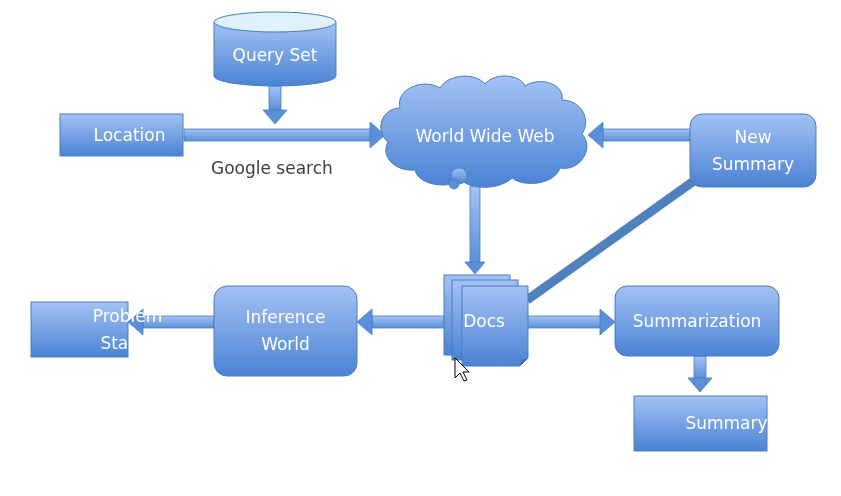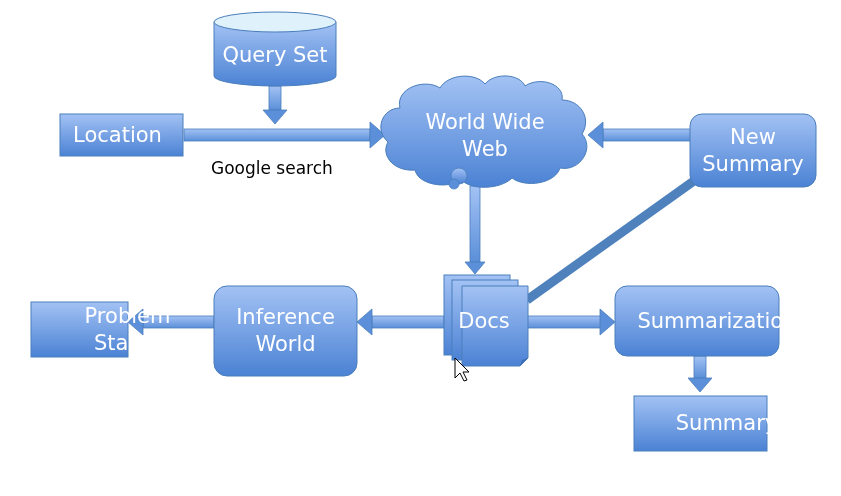--- a/index.html
+++ b/index.html
@@ -1,21 +1,21 @@
 <!DOCTYPE html>
 <html><head>
 <meta charset="utf-8">
 <style>
   html, body { margin:0; padding:0; background:#ffffff; }
   body { width:841px; height:496px; position:relative; overflow:hidden;
          font-family:"DejaVu Sans", "Liberation Sans", sans-serif; }
   svg { position:absolute; left:0; top:0; }
-  .lbl { position:absolute; color:#ffffff; font-size:21px; text-align:center;
+  .lbl { position:absolute; color:#ffffff; font-size:17px; text-align:center;
          display:flex; align-items:center; justify-content:center; line-height:27px; }
-  .plain { position:absolute; color:#000000; font-size:17px; }
+  .plain { position:absolute; color:#404040; font-size:17px; }
 </style>
 </head>
 <body>
 
 <svg width="841" height="496" viewBox="0 0 841 496">
   <defs>
     <linearGradient id="g" x1="0" y1="0" x2="0" y2="1">
       <stop offset="0" stop-color="#a3c2f4"></stop>
       <stop offset="1" stop-color="#4b82d4"></stop>
     </linearGradient>
@@ -88,21 +88,21 @@
   <rect x="31" y="302" width="97" height="55" fill="url(#g)" stroke="#4a7ebb" stroke-width="1"></rect>
 
   <rect x="615" y="286" width="164" height="70" rx="12" fill="url(#g)" stroke="#4a7ebb" stroke-width="1"></rect>
 
   <rect x="634" y="396" width="133" height="55" fill="url(#g)" stroke="#4a7ebb" stroke-width="1"></rect>
 
   <path d="M455,358 L455,378 L460,373 L464,381 L467,380 L463,372 L469,372 Z" fill="#ffffff" stroke="#000" stroke-width="1"></path>
 </svg>
 
 <div class="lbl" style="left:214px;top:40px;width:122px;height:30px;">Query Set</div>
-<div class="lbl" style="left:56px;top:114px;width:123px;height:42px;">Location</div>
+<div class="lbl" style="left:68px;top:114px;width:123px;height:42px;">Location</div>
 <div class="lbl" style="left:415px;top:108px;width:140px;height:56px;">World Wide Web</div>
 <div class="lbl" style="left:700px;top:123px;width:106px;height:56px;">New Summary</div>
 <div class="lbl" style="left:462px;top:306px;width:44px;height:30px;">Docs</div>
 <div class="lbl" style="left:234px;top:303px;width:103px;height:56px;">Inference World</div>
 <div class="lbl" style="left:31px;top:302px;width:97px;height:55px;margin-left:48px;">Problem Status</div>
-<div class="lbl" style="left:615px;top:306px;width:164px;height:30px;padding-left:20px;">Summarization</div>
+<div class="lbl" style="left:615px;top:306px;width:164px;height:30px;">Summarization</div>
 <div class="lbl" style="left:660px;top:396px;width:133px;height:55px;">Summary</div>
 <div class="plain" style="left:211px;top:158px;">Google search</div>
 
 </body></html>

